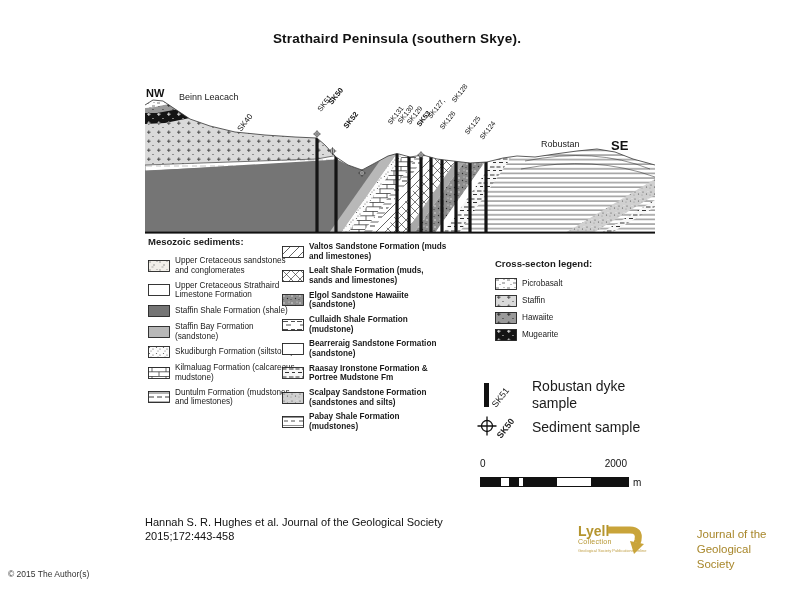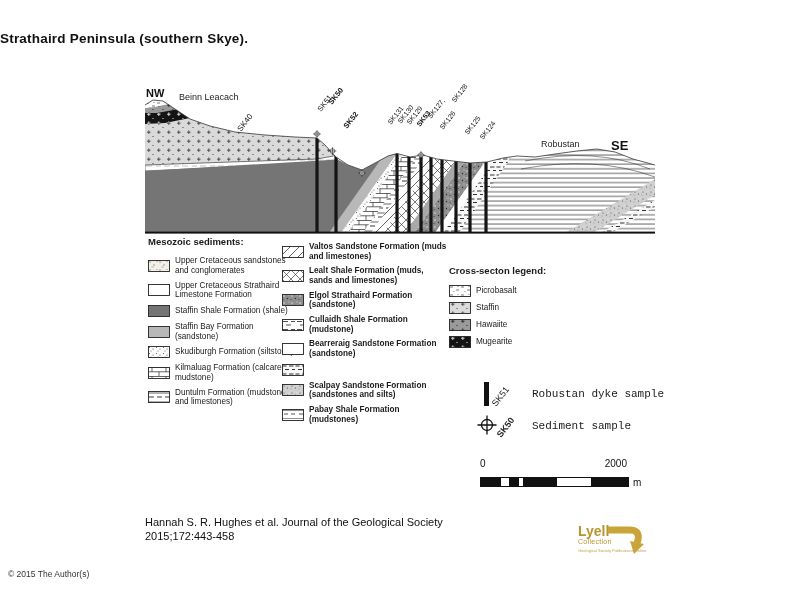--- a/index.html
+++ b/index.html
@@ -1,37 +1,37 @@
 <!DOCTYPE html>
 <html><head>
 <meta charset="utf-8">
 <style>
   html,body{margin:0;padding:0;}
   body{
     width:794px;height:595px;position:relative;background:#ffffff;
     font-family:"Liberation Sans", sans-serif;color:#111;overflow:hidden;
   }
   .title{
-    position:absolute;top:31px;left:0;width:794px;
+    position:absolute;top:31px;left:0;width:794px;text-align:center;
     font-size:13.5px;font-weight:bold;letter-spacing:.2px;
   }
   #xsec{position:absolute;left:145px;top:85px;overflow:visible;}
   svg{overflow:visible;}
   .leg{position:absolute;font-size:8.2px;line-height:1.18;color:#1a1a1a;}
   .leg-head{font-size:9.5px;font-weight:bold;margin-bottom:9px;}
   .leg-head.u{}
   .leg-item{display:flex;align-items:center;gap:5px;margin-bottom:5px;}
   .leg-item svg{flex:0 0 auto;display:block;}
   .leg-lbl{display:block;}
   #leg-meso{left:148px;top:236px;width:148px;}
   #leg-form{left:282px;top:242px;width:166px;font-weight:bold;}
-  #leg-xsec{left:449px;top:258px;width:186px;margin-top:7px;}
+  #leg-xsec{left:495px;top:258px;width:186px;}
   #leg-samp{left:474px;top:378px;width:200px;}
   .samp-row{display:flex;align-items:center;margin-bottom:0;}
-  .samp-row .samp-lbl{font-size:11px;margin-left:6px;font-family:Liberation Mono, monospace;}
+  .samp-row .samp-lbl{font-size:14px;margin-left:6px;}
   #scalebar{position:absolute;left:480px;top:458px;width:170px;font-size:10px;}
   .scale-nums{display:flex;justify-content:space-between;width:147px;margin-bottom:8px;}
   .scale-row{display:flex;align-items:flex-start;gap:4px;}
   .scale-bar{width:147px;height:8px;border:1.2px solid #111;display:flex;background:#fff;}
   .scale-bar div{height:100%;}
   .citation{
     position:absolute;left:145px;top:516px;width:336px;
     font-size:11px;font-weight:normal;line-height:1.23;
   }
   .copyright{position:absolute;left:8px;top:569px;font-size:8.5px;color:#333;}
@@ -286,38 +286,39 @@
       <div class="leg-item">
         <svg width="22" height="12">
           <rect x="0.5" y="0.5" width="21" height="11" fill="url(#pat-lealt)" stroke="#222" stroke-width="0.9"></rect>
         </svg>
         <span class="leg-lbl">Lealt Shale Formation (muds, sands and limestones)</span>
       </div>
       <div class="leg-item">
         <svg width="22" height="12">
           <rect x="0.5" y="0.5" width="21" height="11" fill="url(#pat-elgol)" stroke="#222" stroke-width="0.9"></rect>
         </svg>
-        <span class="leg-lbl">Elgol Strathaird Formation (sandstone)</span>
+        <span class="leg-lbl">Elgol Sandstone Hawaiite (sandstone)</span>
       </div>
       <div class="leg-item">
         <svg width="22" height="12">
           <rect x="0.5" y="0.5" width="21" height="11" fill="url(#pat-cullaidh)" stroke="#222" stroke-width="0.9"></rect>
         </svg>
         <span class="leg-lbl">Cullaidh Shale Formation (mudstone)</span>
       </div>
       <div class="leg-item">
         <svg width="22" height="12">
           <rect x="0.5" y="0.5" width="21" height="11" fill="#ffffff" stroke="#222" stroke-width="0.9"></rect>
         </svg>
         <span class="leg-lbl">Bearreraig Sandstone Formation (sandstone)</span>
       </div>
       <div class="leg-item">
         <svg width="22" height="12">
           <rect x="0.5" y="0.5" width="21" height="11" fill="url(#pat-raasay)" stroke="#222" stroke-width="0.9"></rect>
         </svg>
+        <span class="leg-lbl">Raasay Ironstone Formation &amp; Portree Mudstone Fm</span>
       </div>
       <div class="leg-item">
         <svg width="22" height="12">
           <rect x="0.5" y="0.5" width="21" height="11" fill="url(#pat-scalpay)" stroke="#222" stroke-width="0.9"></rect>
         </svg>
         <span class="leg-lbl">Scalpay Sandstone Formation (sandstones and silts)</span>
       </div>
       <div class="leg-item">
         <svg width="22" height="12">
           <rect x="0.5" y="0.5" width="21" height="11" fill="url(#pat-pabay)" stroke="#222" stroke-width="0.9"></rect>
@@ -400,13 +401,17 @@
 <div class="logo">
   <div class="lyell">
     <div class="lyell-name">Lyell</div>
     <div class="lyell-sub">Collection</div>
     <div class="lyell-tag">Geological Society Publications Online</div>
     <svg class="lyell-arrow" width="44" height="36">
       <path d="M2,8 H24 Q34,8 32,18 L31,21" stroke="#c9a43a" stroke-width="7" fill="none"></path>
       <polygon points="24,19 38,22 28,32" fill="#c9a43a"></polygon>
     </svg>
   </div>
+  <div class="journal">
+    <div>Journal of the</div>
+    <div>Geological Society</div>
+  </div>
 </div>
 
 </body></html>

